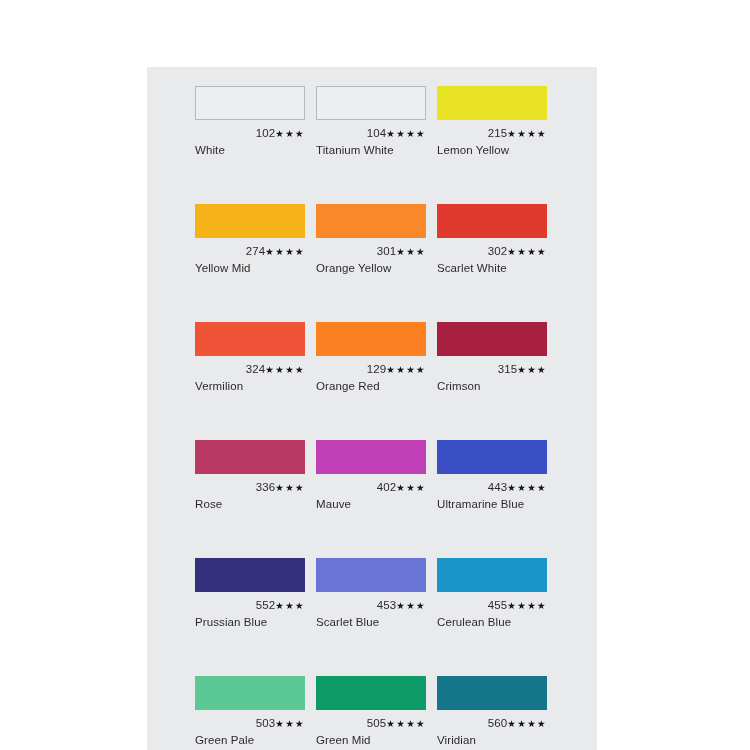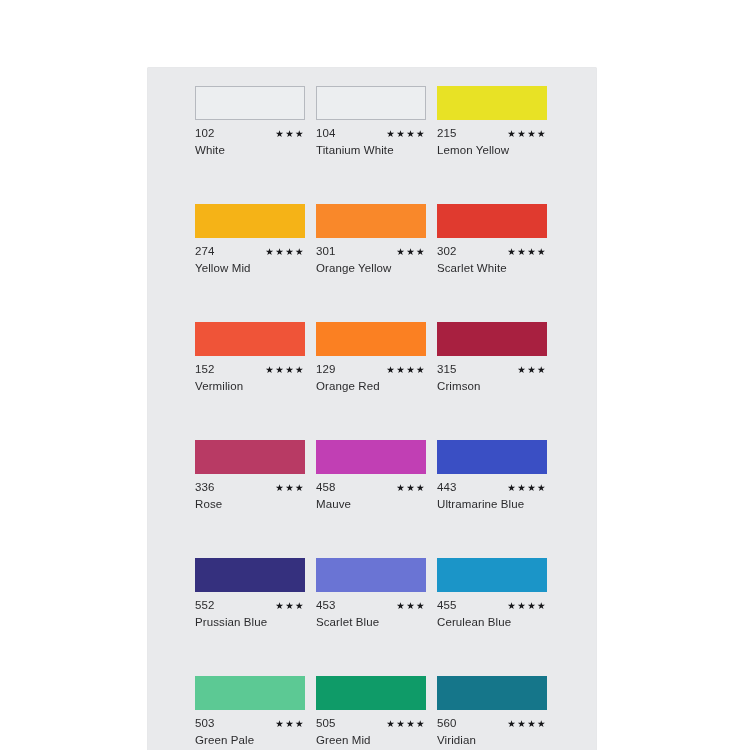--- a/index.html
+++ b/index.html
@@ -57,21 +57,21 @@
   }
   
   .swatch-chip.outlined {
     border: 1px solid #b6b9bf;
     background: #eceef0;
   }
 
   .swatch-meta {
     display: flex;
     align-items: baseline;
-    justify-content: space-between;
+    justify-content: flex-end;
     margin-top: 7px;
     height: 12px;
   }
 
   .swatch-code {
     font-size: 11.5px;
     line-height: 12px;
     color: #2b2b2d;
     letter-spacing: 0.1px;
   }
@@ -143,21 +143,21 @@
           <div class="swatch-chip" style="background: rgb(224, 58, 47);"></div>
           <div class="swatch-meta">
             <span class="swatch-code">302</span>
             <span class="swatch-stars">★★★★</span>
           </div>
           <div class="swatch-name">Scarlet White</div>
         </div>
         <div class="swatch-cell">
           <div class="swatch-chip" style="background: rgb(239, 84, 56);"></div>
           <div class="swatch-meta">
-            <span class="swatch-code">152</span>
+            <span class="swatch-code">324</span>
             <span class="swatch-stars">★★★★</span>
           </div>
           <div class="swatch-name">Vermilion</div>
         </div>
         <div class="swatch-cell">
           <div class="swatch-chip" style="background: rgb(251, 128, 34);"></div>
           <div class="swatch-meta">
             <span class="swatch-code">129</span>
             <span class="swatch-stars">★★★★</span>
           </div>
@@ -175,21 +175,21 @@
           <div class="swatch-chip" style="background: rgb(184, 58, 100);"></div>
           <div class="swatch-meta">
             <span class="swatch-code">336</span>
             <span class="swatch-stars">★★★</span>
           </div>
           <div class="swatch-name">Rose</div>
         </div>
         <div class="swatch-cell">
           <div class="swatch-chip" style="background: rgb(193, 63, 180);"></div>
           <div class="swatch-meta">
-            <span class="swatch-code">458</span>
+            <span class="swatch-code">402</span>
             <span class="swatch-stars">★★★</span>
           </div>
           <div class="swatch-name">Mauve</div>
         </div>
         <div class="swatch-cell">
           <div class="swatch-chip" style="background: rgb(58, 79, 196);"></div>
           <div class="swatch-meta">
             <span class="swatch-code">443</span>
             <span class="swatch-stars">★★★★</span>
           </div>

